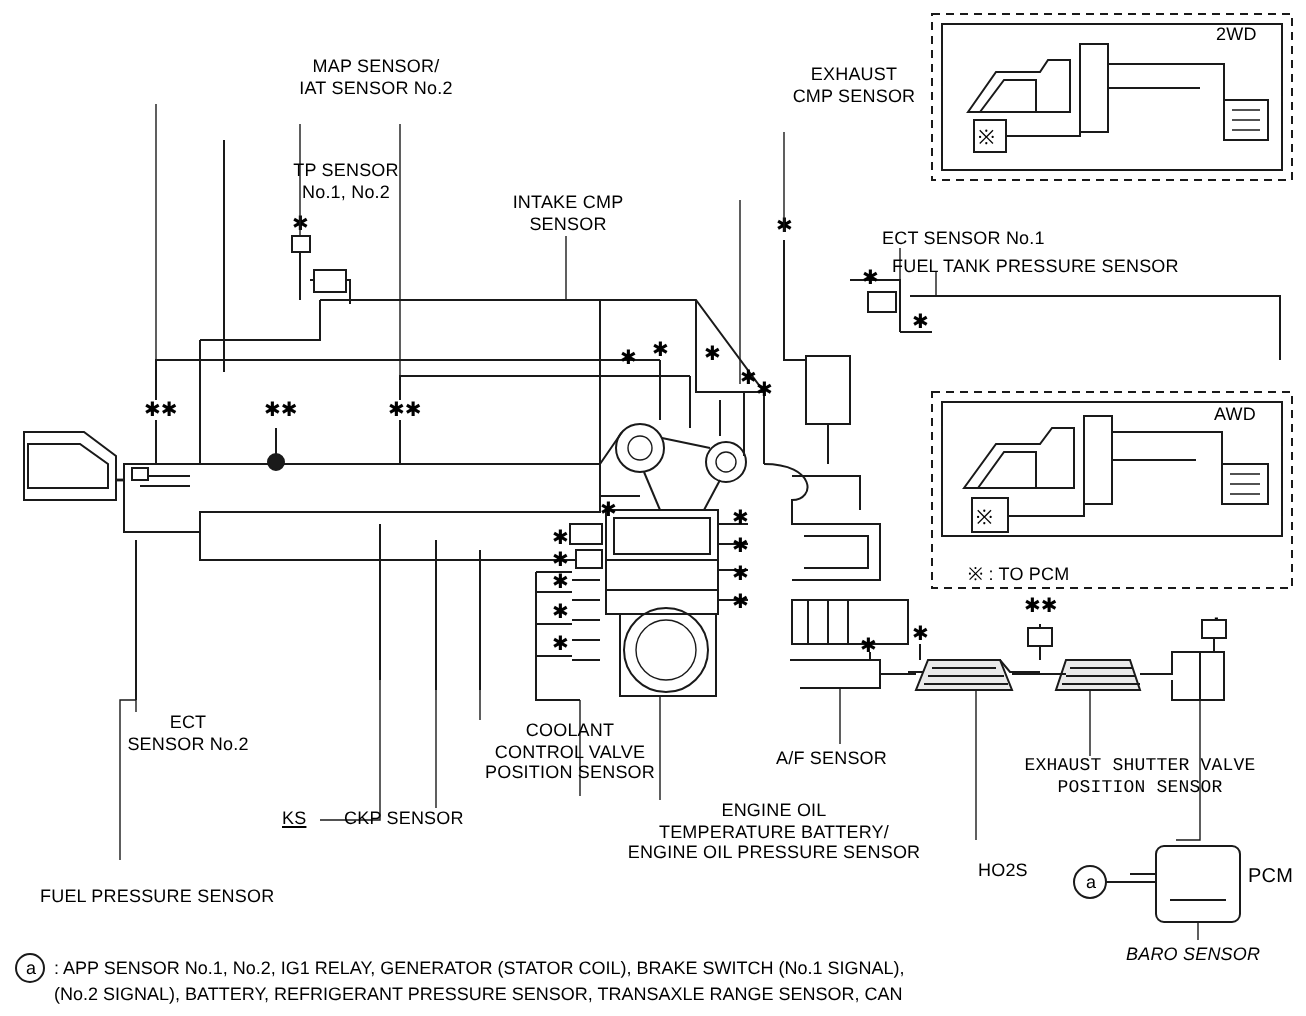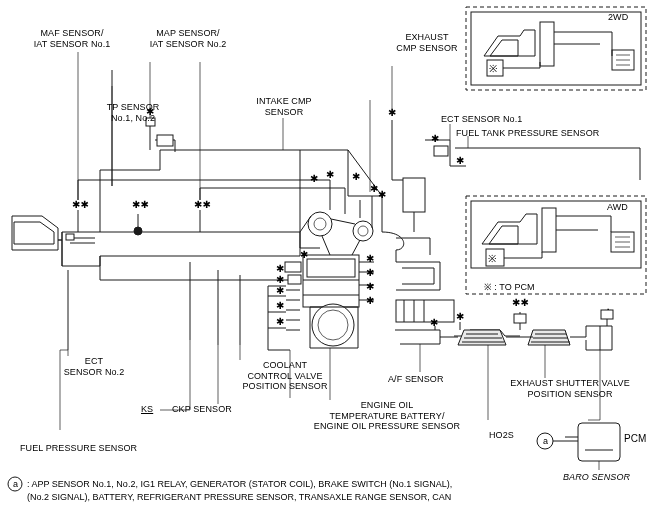--- a/index.html
+++ b/index.html
@@ -220,50 +220,48 @@
     <path class="s" d="M585 450 h28"></path>
     <path class="s" d="M565 437 L578 437"></path>
     <circle class="circ" cx="545" cy="441" r="8"></circle>
     <path class="s" d="M553 441 L578 441"></path>
     <path class="thin" d="M599 461 L599 470"></path>
   </g>
 
   <circle class="circ" cx="15" cy="484" r="7"></circle>
 </svg>
 
-<div class="lbl c" style="left:12px;top:28px;width:120px;">MAF SENSOR/
-IAT SENSOR No.1</div>
 <div class="lbl c" style="left:128px;top:28px;width:120px;">MAP SENSOR/
 IAT SENSOR No.2</div>
-<div class="lbl c" style="left:78px;top:102px;width:110px;">TP SENSOR
+<div class="lbl c" style="left:78px;top:80px;width:110px;padding-left:40px;">TP SENSOR
 No.1, No.2</div>
 <div class="lbl c" style="left:236px;top:96px;width:96px;">INTAKE CMP
 SENSOR</div>
 <div class="lbl c" style="left:380px;top:32px;width:94px;">EXHAUST
 CMP SENSOR</div>
 <div class="lbl" style="left:441px;top:114px;">ECT SENSOR No.1</div>
-<div class="lbl" style="left:456px;top:128px;text-align:center;">FUEL TANK PRESSURE SENSOR</div>
+<div class="lbl" style="left:446px;top:128px;text-align:center;">FUEL TANK PRESSURE SENSOR</div>
 <div class="lbl" style="left:608px;top:12px;">2WD</div>
 <div class="lbl" style="left:607px;top:202px;">AWD</div>
 <div class="lbl" style="left:484px;top:282px;">※ : TO PCM</div>
 
 <div class="lbl c" style="left:52px;top:356px;width:84px;">ECT
 SENSOR No.2</div>
 <div class="lbl" style="left:4px;top:443px;padding-left:16px;">FUEL PRESSURE SENSOR</div>
 <div class="lbl" style="left:141px;top:404px;text-decoration:underline;">KS</div>
 <div class="lbl" style="left:172px;top:404px;">CKP SENSOR</div>
 <div class="lbl c" style="left:224px;top:360px;width:122px;">COOLANT
 CONTROL VALVE
 POSITION SENSOR</div>
 <div class="lbl c" style="left:296px;top:400px;width:182px;">ENGINE OIL
 TEMPERATURE BATTERY/
 ENGINE OIL PRESSURE SENSOR</div>
 <div class="lbl" style="left:388px;top:374px;">A/F SENSOR</div>
 <div class="lbl" style="left:489px;top:430px;">HO2S</div>
-<div class="lbl c" style="left:500px;top:378px;width:140px;">EXHAUST SHUTTER VALVE
+<div class="lbl c" style="left:500px;top:378px;width:140px;font-family:Liberation Mono, monospace;">EXHAUST SHUTTER VALVE
 POSITION SENSOR</div>
 <div class="lbl" style="left:588px;top:434px;font-size:10px;padding-left:36px;">PCM</div>
 <div class="lbl" style="left:563px;top:472px;font-style:italic;">BARO SENSOR</div>
 <div class="lbl c" style="left:539px;top:436px;width:13px;">a</div>
 
 <div class="lbl c" style="left:9px;top:479px;width:13px;">a</div>
 <div class="footnote" style="left:27px;top:478px;">: APP SENSOR No.1, No.2, IG1 RELAY, GENERATOR (STATOR COIL), BRAKE SWITCH (No.1 SIGNAL),</div>
 <div class="footnote" style="left:27px;top:491px;">(No.2 SIGNAL), BATTERY, REFRIGERANT PRESSURE SENSOR, TRANSAXLE RANGE SENSOR, CAN</div>
 
 </div>

